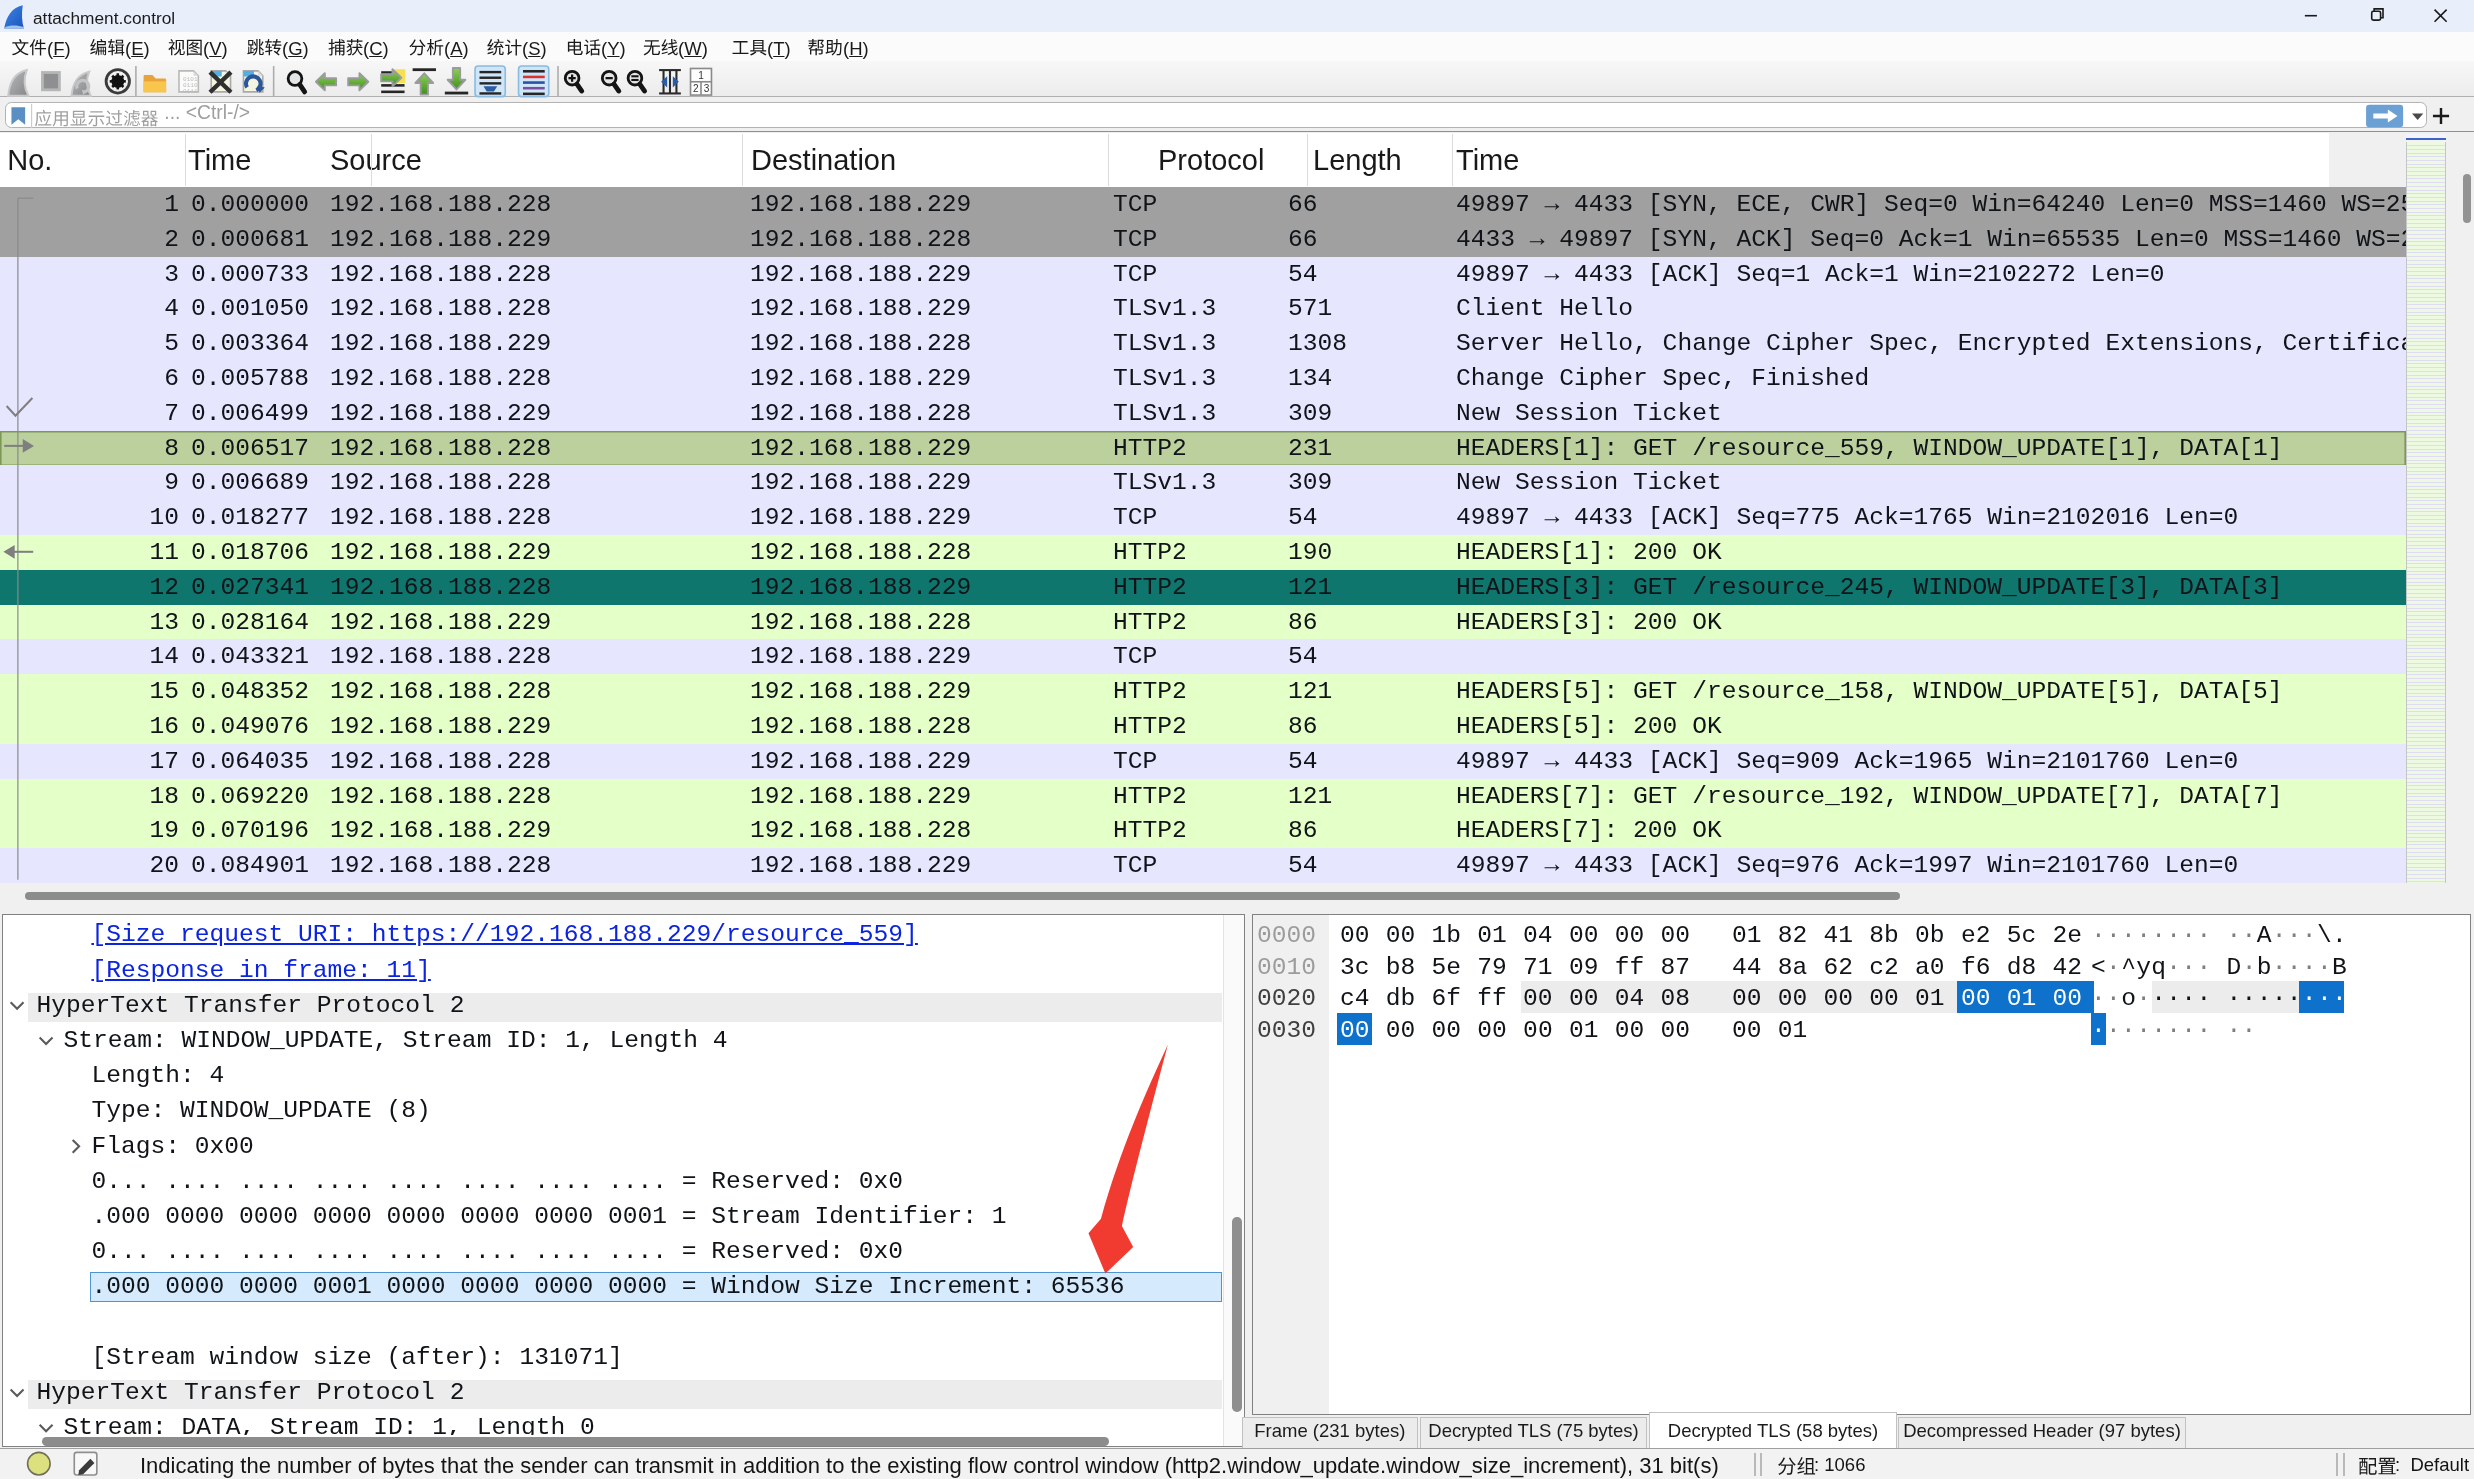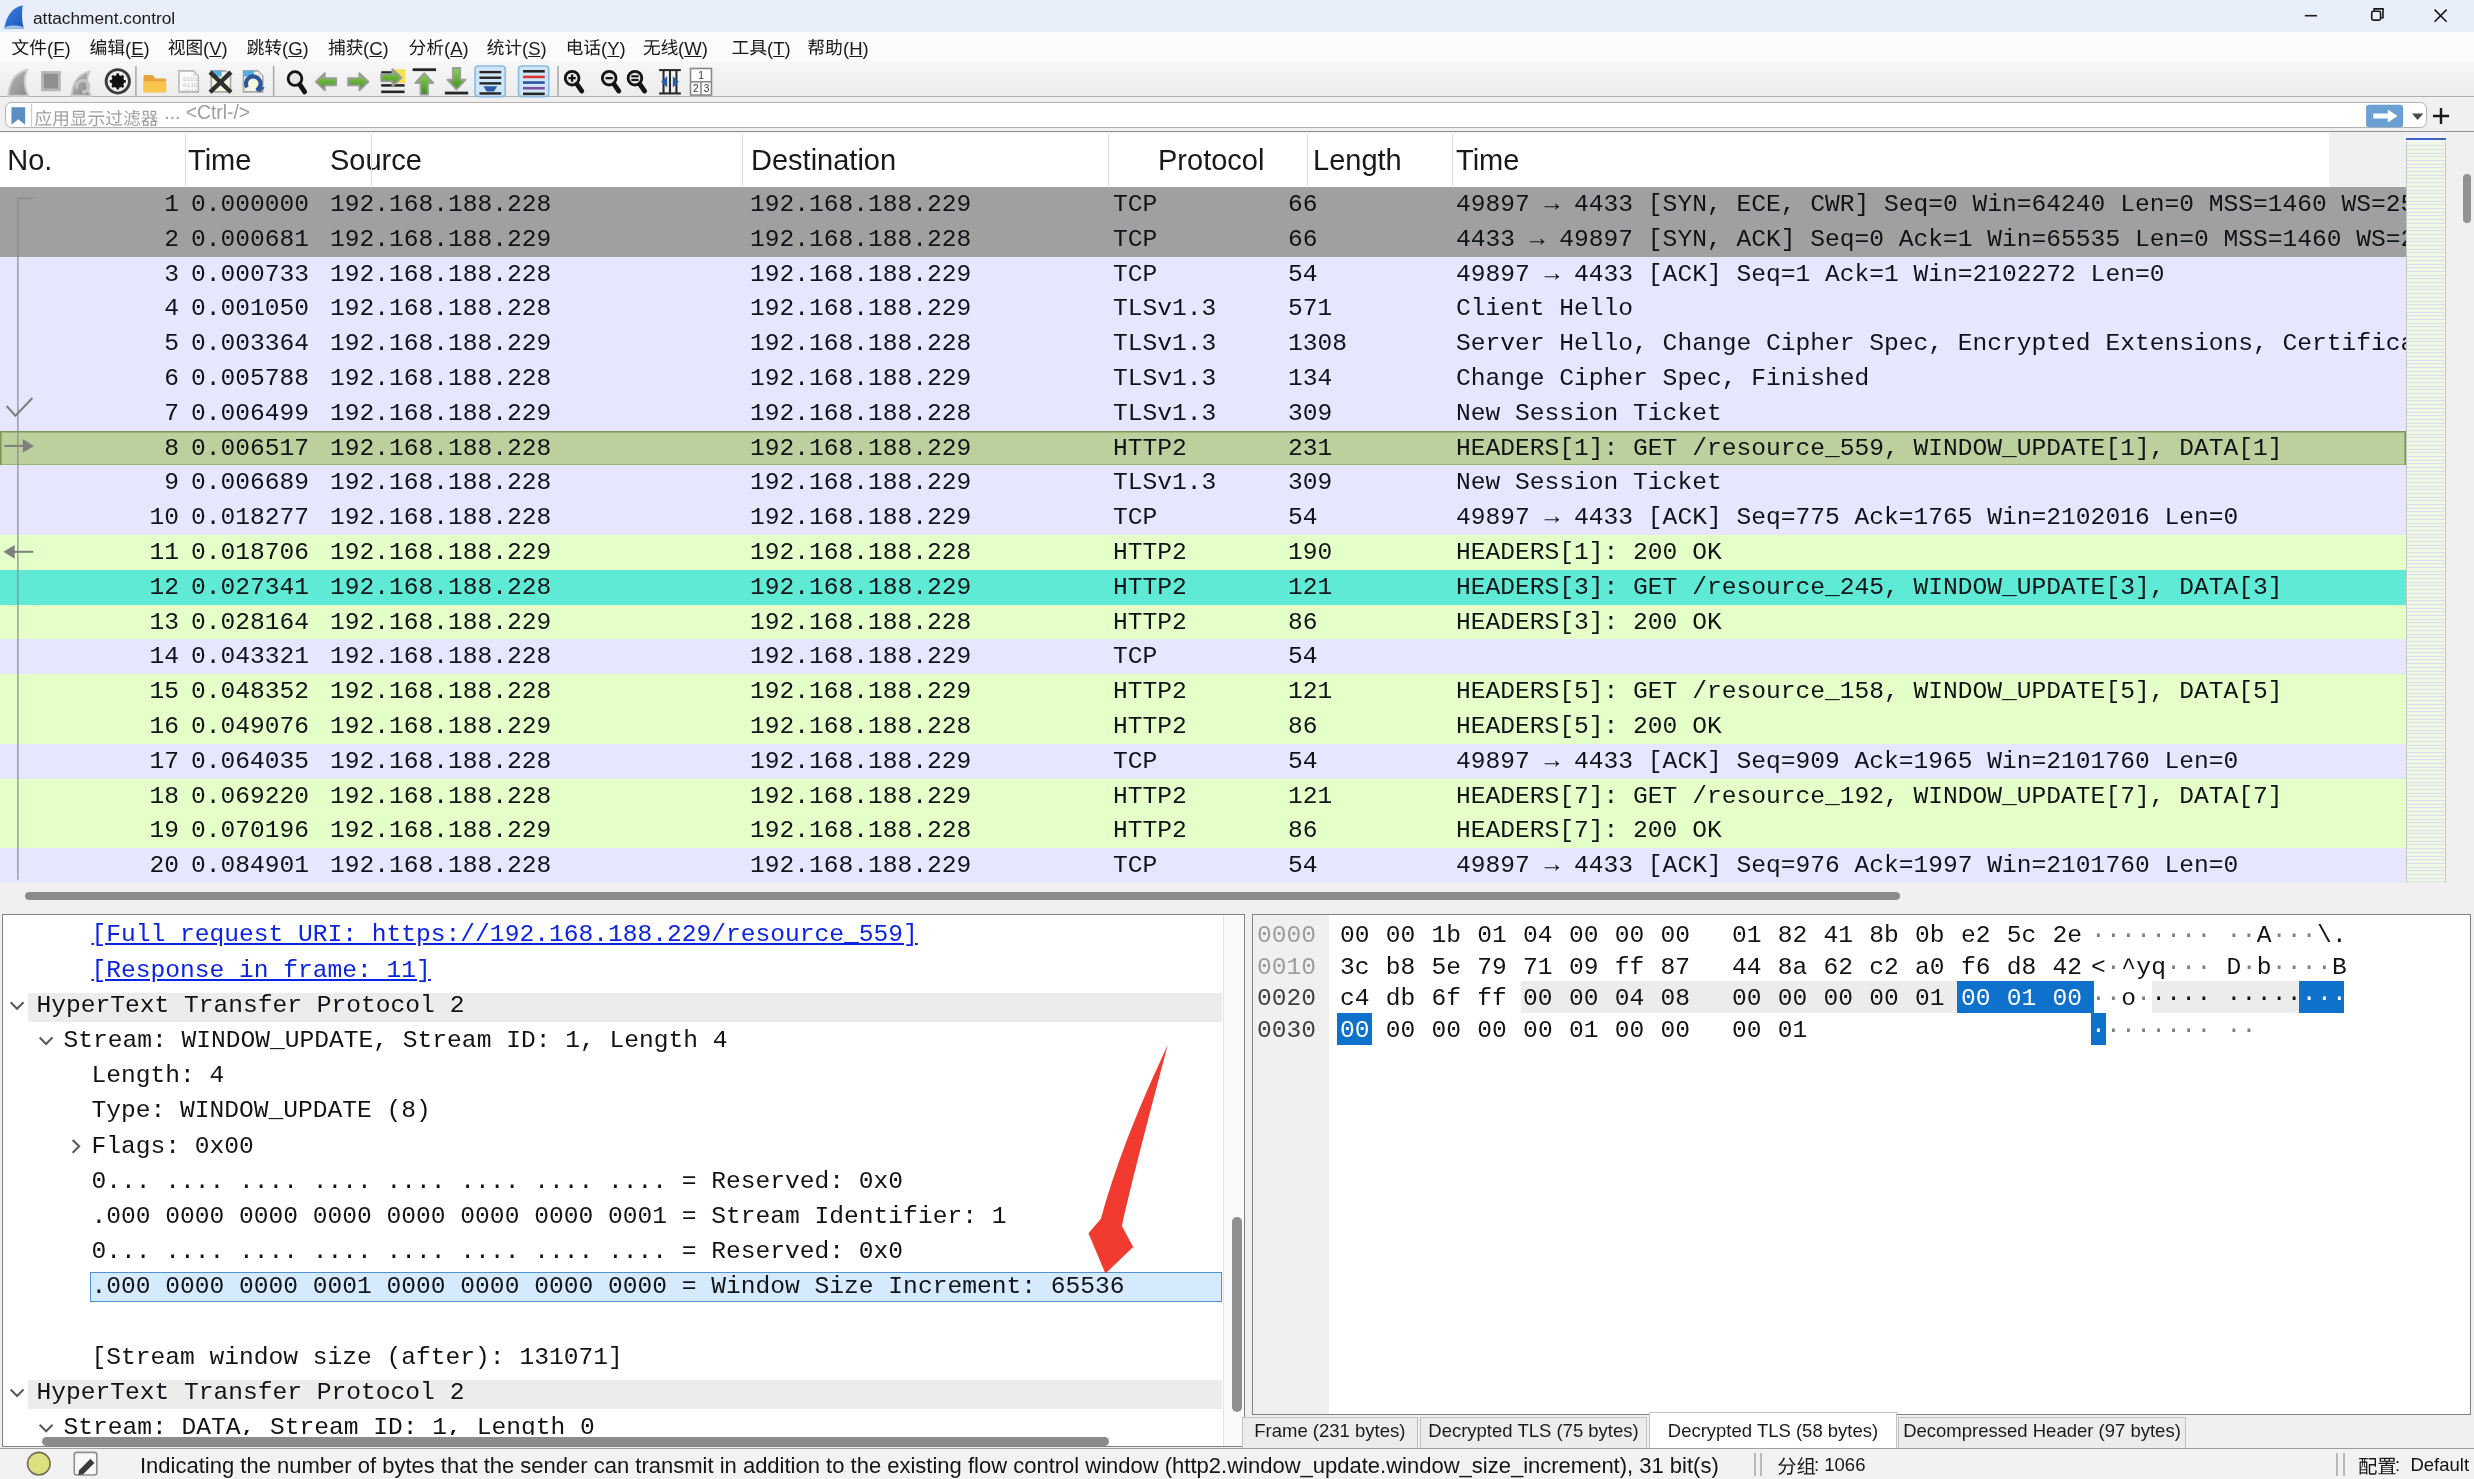--- a/index.html
+++ b/index.html
@@ -203,21 +203,21 @@
       </div>
 <div class="prow" style="top:348px;background:#e4ffc7">
         <span class="c-no">11</span>
         <span class="c-tm">0.018706</span>
         <span class="c-src">192.168.188.229</span>
         <span class="c-dst">192.168.188.228</span>
         <span class="c-pr">HTTP2</span>
         <span class="c-ln">190</span>
         <span class="c-in">HEADERS[1]: 200 OK</span>
       </div>
-<div class="prow" style="top:383px;background:#5eead4">
+<div class="prow" style="top:383px;background:#0f766e">
         <span class="c-no">12</span>
         <span class="c-tm">0.027341</span>
         <span class="c-src">192.168.188.228</span>
         <span class="c-dst">192.168.188.229</span>
         <span class="c-pr">HTTP2</span>
         <span class="c-ln">121</span>
         <span class="c-in">HEADERS[3]: GET /resource_245, WINDOW_UPDATE[3], DATA[3]</span>
       </div>
 <div class="prow" style="top:418px;background:#e4ffc7">
         <span class="c-no">13</span>
@@ -295,21 +295,21 @@
   <div id="mini-top"></div>
   <div id="mini-line"></div>
   <div id="vsb"></div>
   <div id="vsb-thumb"></div>
 </div>
 <div id="hsb">
     <div id="hsb-thumb"></div>
   </div>
 
 <div id="detail">
-<div class="drow " style="top:2.4px;left:88px"><span class="dlink">[Full request URI: https://192.168.188.229/resource_559]</span></div>
+<div class="drow " style="top:2.4px;left:88px"><span class="dlink">[Size request URI: https://192.168.188.229/resource_559]</span></div>
 <div class="drow " style="top:38px;left:88px"><span class="dlink">[Response in frame: 11]</span></div>
 <div class="dgray" style="top:78px"></div>
 <div class="drow " style="top:73px;left:33px">HyperText Transfer Protocol 2</div>
 <div class="drow " style="top:108px;left:60px">Stream: WINDOW_UPDATE, Stream ID: 1, Length 4</div>
 <div class="drow " style="top:143px;left:88px">Length: 4</div>
 <div class="drow " style="top:178px;left:88px">Type: WINDOW_UPDATE (8)</div>
 <div class="drow " style="top:214px;left:88px">Flags: 0x00</div>
 <div class="drow " style="top:249px;left:88px">0... .... .... .... .... .... .... .... = Reserved: 0x0</div>
 <div class="drow " style="top:284px;left:88px">.000 0000 0000 0000 0000 0000 0000 0001 = Stream Identifier: 1</div>
 <div class="drow " style="top:319px;left:88px">0... .... .... .... .... .... .... .... = Reserved: 0x0</div>

